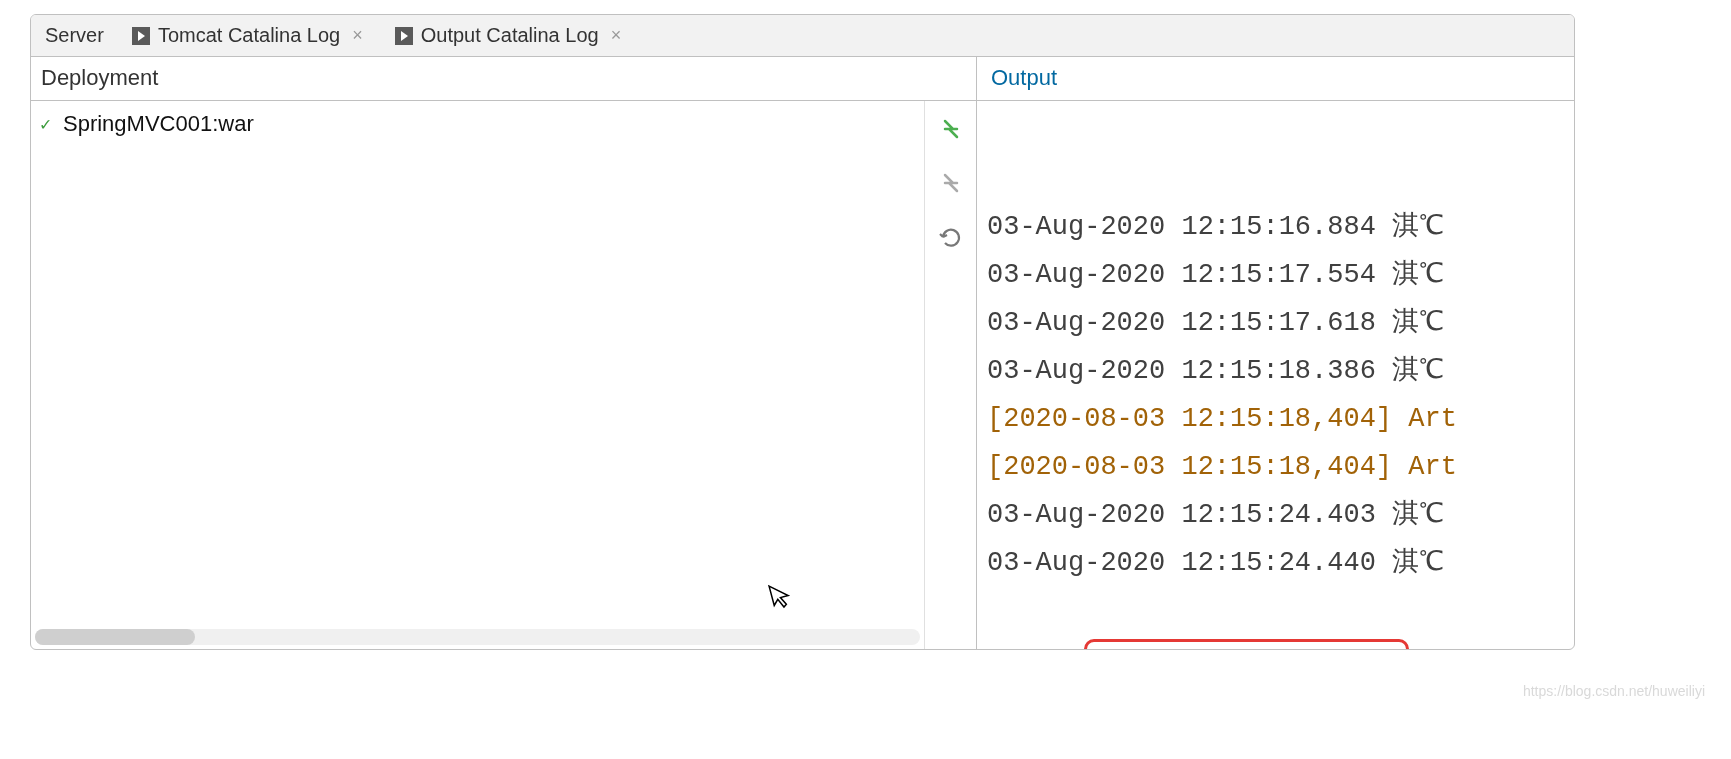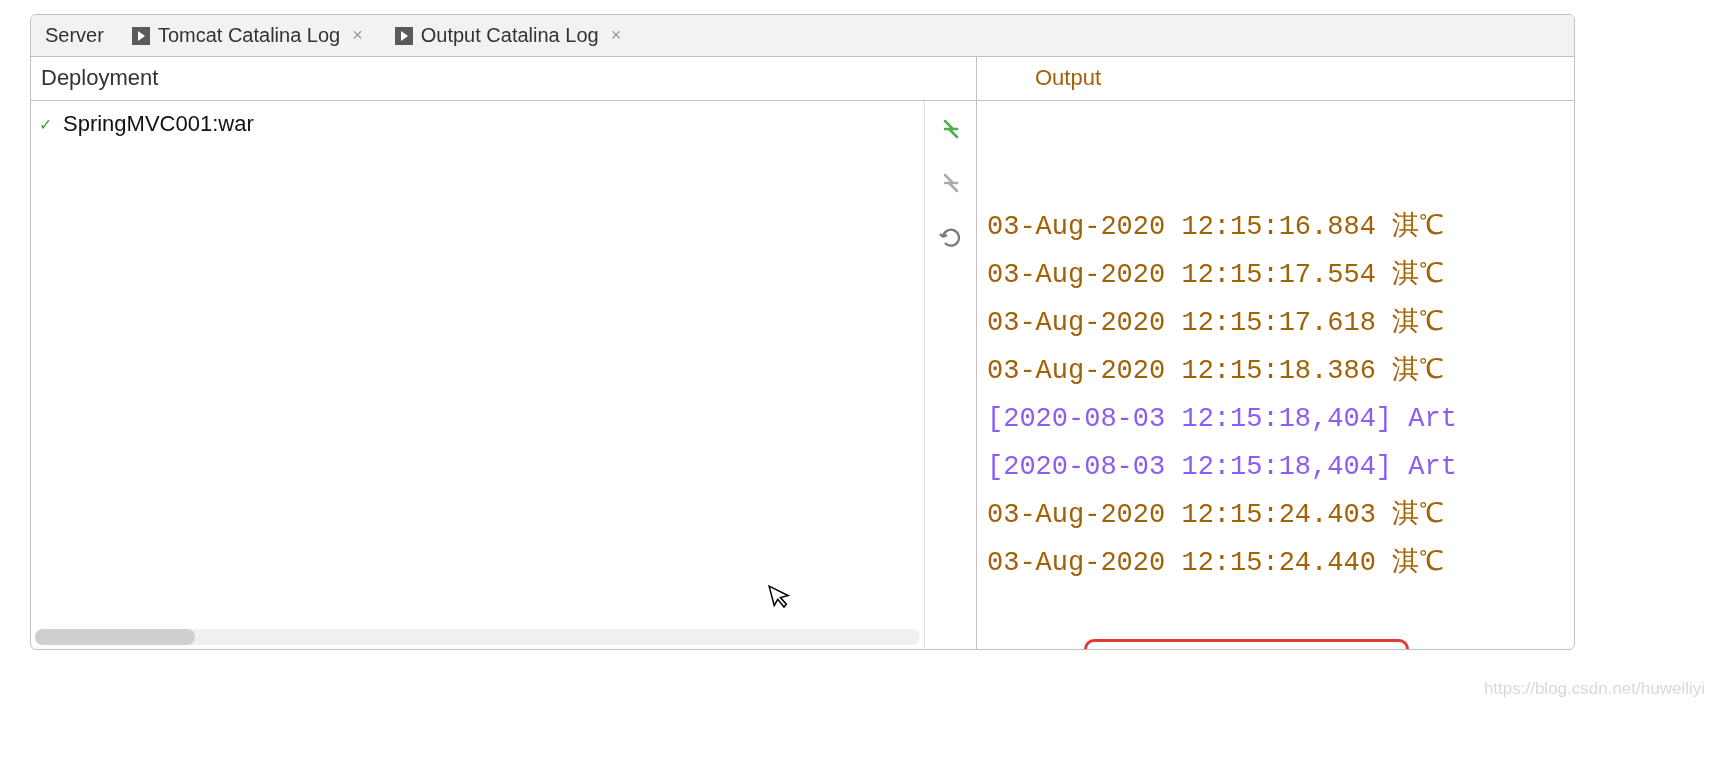--- a/index.html
+++ b/index.html
@@ -58,33 +58,32 @@
       color: #999;
       font-size: 18px;
       padding: 0 4px;
       cursor: pointer;
     }
     .headers-row {
       display: flex;
       border-bottom: 1px solid #c0c0c0;
       background: #ffffff;
       height: 44px;
-      gap: 44px;
     }
     .header-left {
       flex: 0 0 946px;
       border-right: 1px solid #c0c0c0;
       font-size: 22px;
       color: #333;
       padding: 8px 10px;
     }
     .header-right {
       flex: 1;
       font-size: 22px;
-      color: #a16207;
+      color: #0369a1;
       padding: 8px 14px;
     }
     .content-row {
       display: flex;
       flex: 1;
       overflow: hidden;
     }
     .deployment-panel {
       flex: 0 0 894px;
       border-right: 1px solid #e0e0e0;
@@ -128,22 +127,22 @@
     .output-panel {
       flex: 1;
       padding: 6px 10px;
       font-family: "Consolas", "Courier New", monospace;
       font-size: 27px;
       line-height: 48px;
       white-space: pre;
       overflow: hidden;
       position: relative;
     }
-    .log-red { color: #a16207; }
-    .log-blue { color: #8b5cf6; }
+    .log-red { color: #404040; }
+    .log-blue { color: #a16207; }
     .log-black { color: #000000; }
     .highlight-box {
       border: 3px solid #e53935;
       border-radius: 10px;
       padding: 0 8px 4px 8px;
       margin-top: 4px;
       display: inline-block;
     }
     .cursor-arrow {
       position: absolute;
@@ -169,21 +168,21 @@
       width: 160px;
       height: 100%;
       background: #cfcfcf;
       border-radius: 8px;
     }
     .watermark {
       position: absolute;
       right: 26px;
       bottom: 60px;
       color: #d9d9d9;
-      font-size: 17px;
+      font-size: 14px;
     }
   </style>
 </head>
 <body>
 
 <div class="container">
 
   <div class="tabs-row">
     <div class="tab">
       <span>Server</span>

